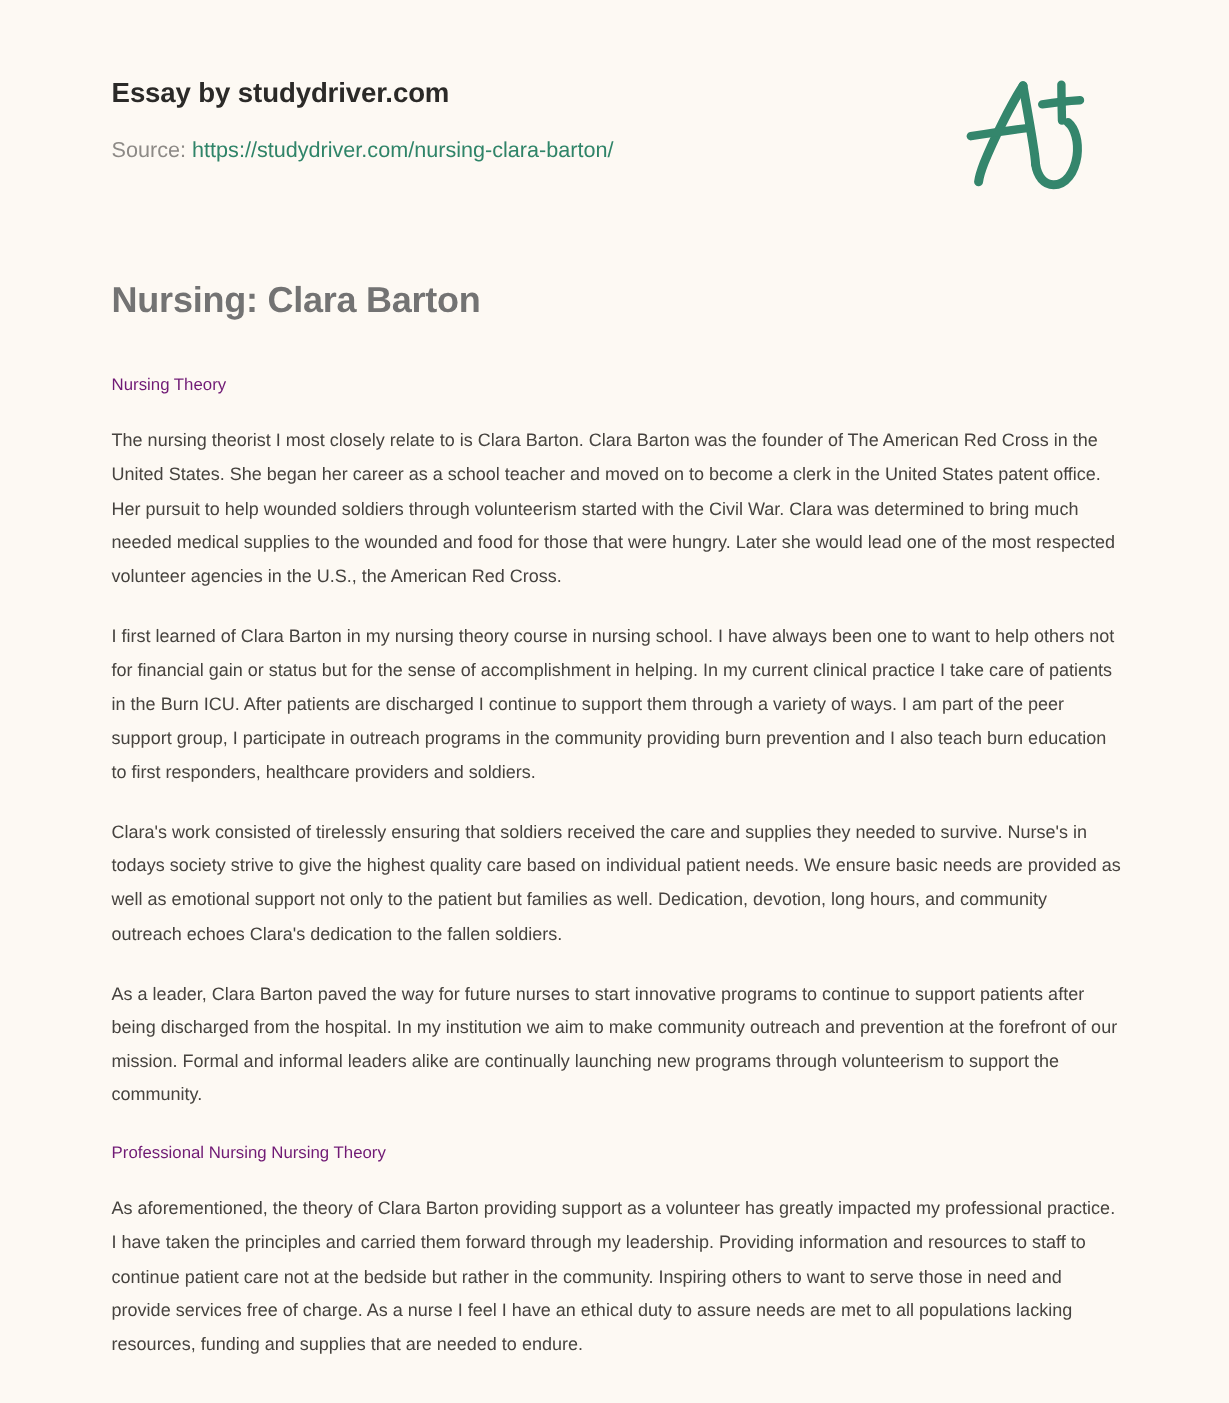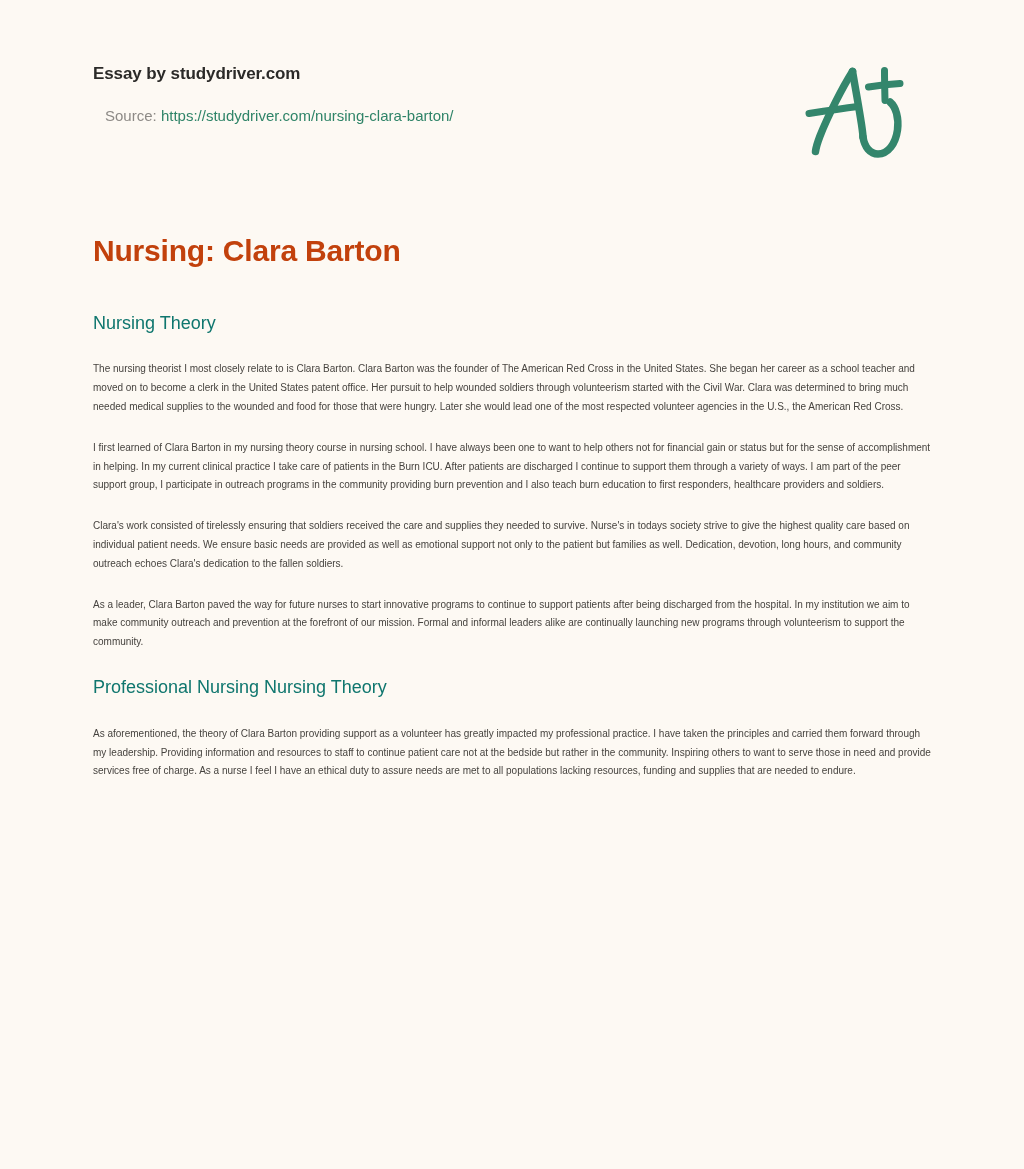--- a/index.html
+++ b/index.html
@@ -37,34 +37,34 @@
     display: flex;
     align-items: flex-start;
     justify-content: space-between;
   }
 
   .header-text {
     padding-top: 2px;
   }
 
   .brand-line {
-    font-size: 17px;
+    font-size: 23px;
     font-weight: bold;
     color: #2b2a28;
     letter-spacing: -0.1px;
     line-height: 1.2;
     margin: 0 0 22px 0;
     white-space: nowrap;
   }
 
   .source-line {
-    font-size: 15px;
+    font-size: 18px;
     color: #8d8a86;
     line-height: 1.3;
-    margin: 12px;
+    margin: 0;
     white-space: nowrap;
   }
 
   .source-link {
     color: #2f8468;
     text-decoration: none;
   }
 
   
   .logo {
@@ -80,36 +80,36 @@
   .article {
     position: absolute;
     top: 232px;
     left: 93px;
     width: 842px;
   }
 
   .article-title {
     font-size: 30px;
     font-weight: bold;
-    color: #c2410c;
+    color: #737373;
     letter-spacing: -0.2px;
     line-height: 1.25;
     margin: 0 0 40px 0;
   }
 
   .section-heading {
-    font-size: 18px;
-    color: #0f766e;
+    font-size: 14px;
+    color: #701a75;
     line-height: 1.55;
     margin: 0 0 23px 0;
     font-weight: normal;
   }
 
   .para {
-    font-size: 10px;
+    font-size: 15px;
     color: #46433f;
     line-height: 1.88;
     margin: 0 0 22px 0;
     text-align: left;
   }
 
   .para:last-child { margin-bottom: 0; }
 </style>
 </head>
 <body>

